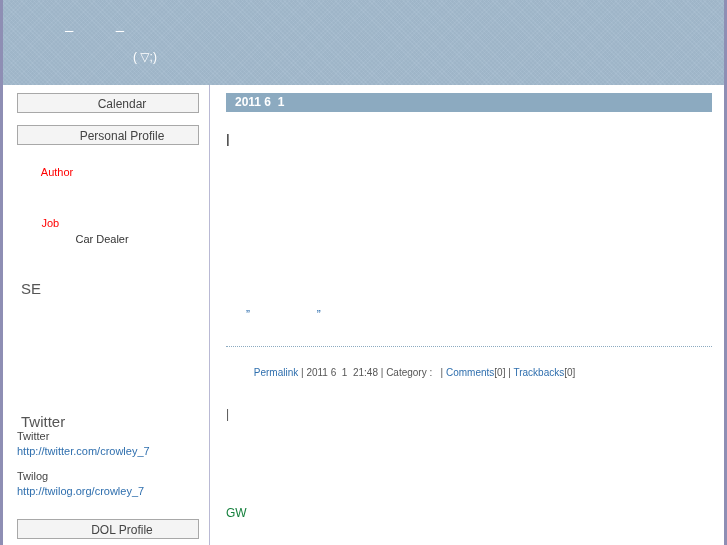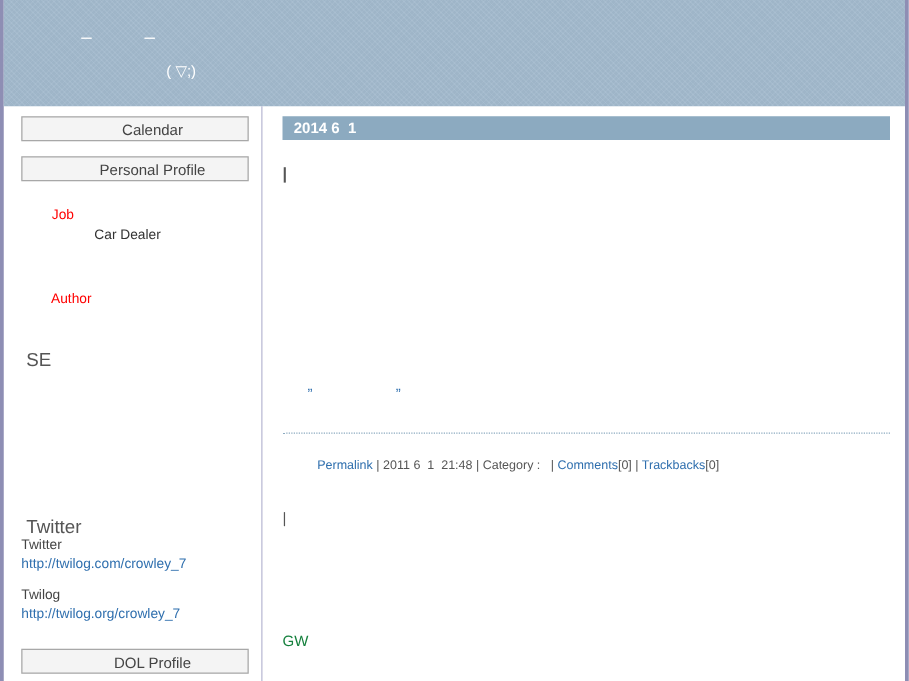--- a/index.html
+++ b/index.html
@@ -223,58 +223,58 @@
 
     <div class="col-divider"></div>
 
     <div class="sidebar">
 
       <div class="side-btn calendar">Calendar</div>
 
       <div class="side-btn profile">Personal Profile</div>
 
       <div class="kv">
+        <span class="k">Author</span>
+      </div>
+
+      <div class="kv">
         <span class="k">Job</span>
         <span class="v" style="margin-left:34px;">Car Dealer</span>
       </div>
 
-      <div class="kv">
-        <span class="k">Author</span>
-      </div>
-
       <div class="spacer-md"></div>
 
       <div class="side-text">SE</div>
 
       <div class="spacer-lg"></div>
 
 
       <div style="height:72px;"></div>
 
       <div class="side-text">Twitter</div>
 
       <div class="side-label">Twitter</div>
 
-      <a class="side-link" href="#">http://twilog.com/crowley_7</a>
+      <a class="side-link" href="#">http://twitter.com/crowley_7</a>
 
       <div class="spacer-sm"></div>
 
       <div class="side-label">Twilog</div>
 
       <a class="side-link" href="#">http://twilog.org/crowley_7</a>
 
       <div style="height:20px;"></div>
 
       <div class="side-btn dol">DOL Profile</div>
 
     </div>
 
     <div class="main">
 
-      <div class="date-bar">2014 6  1</div>
+      <div class="date-bar">2011 6  1</div>
 
       <div class="entry">
 
         <div class="entry-title">|</div>
 
         <div class="entry-body"></div>
 
         <div class="quote-line">”                    ”</div>
 
         <div class="entry-foot">

